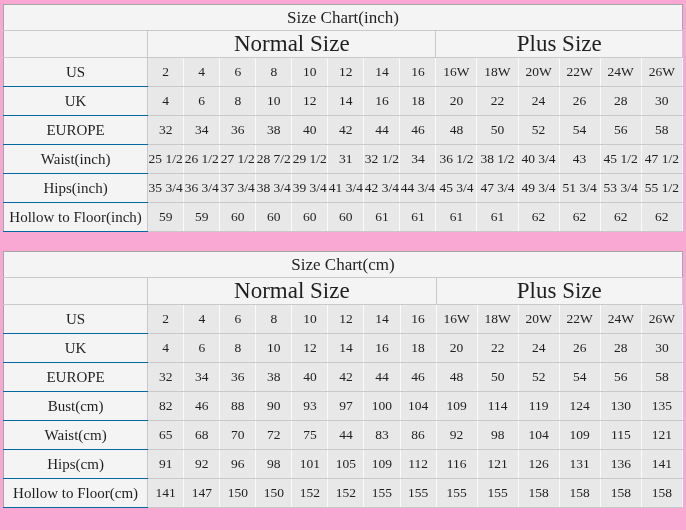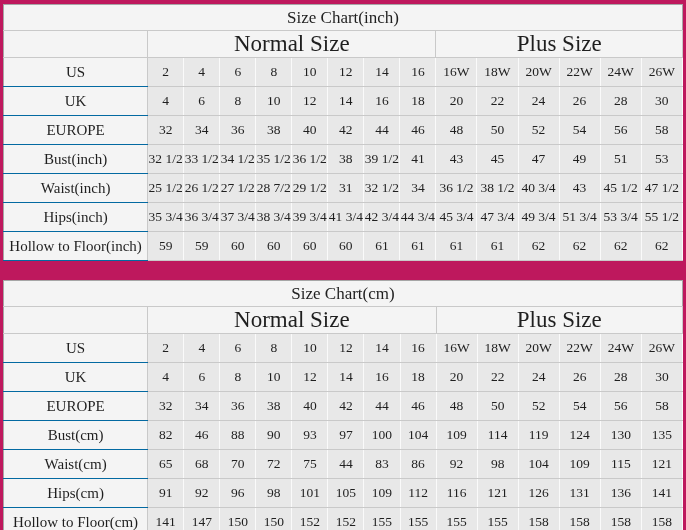--- a/index.html
+++ b/index.html
@@ -4,21 +4,21 @@
 <style>
   html, body {
     margin: 0;
     padding: 0;
     background: #c8c8c8;
     font-family: "Liberation Serif", "DejaVu Serif", serif;
   }
   .page {
     width: 686px;
     height: 530px;
-    background: #be185d;
+    background: #f9a8d4;
     box-sizing: border-box;
     padding: 4px 3px 0 3px;
     display: flex;
     flex-direction: column;
     gap: 19px;
   }
   table.size-chart {
     border-collapse: collapse;
     table-layout: fixed;
     width: 680px;
@@ -134,37 +134,20 @@
           <td class="data-cell">44</td>
           <td class="data-cell">46</td>
           <td class="data-cell">48</td>
           <td class="data-cell">50</td>
           <td class="data-cell">52</td>
           <td class="data-cell">54</td>
           <td class="data-cell">56</td>
           <td class="data-cell">58</td>
         </tr>
         <tr>
-          <td class="label-cell">Bust(inch)</td>
-          <td class="data-cell">32 1/2</td>
-          <td class="data-cell">33 1/2</td>
-          <td class="data-cell">34 1/2</td>
-          <td class="data-cell">35 1/2</td>
-          <td class="data-cell">36 1/2</td>
-          <td class="data-cell">38</td>
-          <td class="data-cell">39 1/2</td>
-          <td class="data-cell">41</td>
-          <td class="data-cell">43</td>
-          <td class="data-cell">45</td>
-          <td class="data-cell">47</td>
-          <td class="data-cell">49</td>
-          <td class="data-cell">51</td>
-          <td class="data-cell">53</td>
-        </tr>
-        <tr>
           <td class="label-cell">Waist(inch)</td>
           <td class="data-cell">25 1/2</td>
           <td class="data-cell">26 1/2</td>
           <td class="data-cell">27 1/2</td>
           <td class="data-cell">28 7/2</td>
           <td class="data-cell">29 1/2</td>
           <td class="data-cell">31</td>
           <td class="data-cell">32 1/2</td>
           <td class="data-cell">34</td>
           <td class="data-cell">36 1/2</td>

